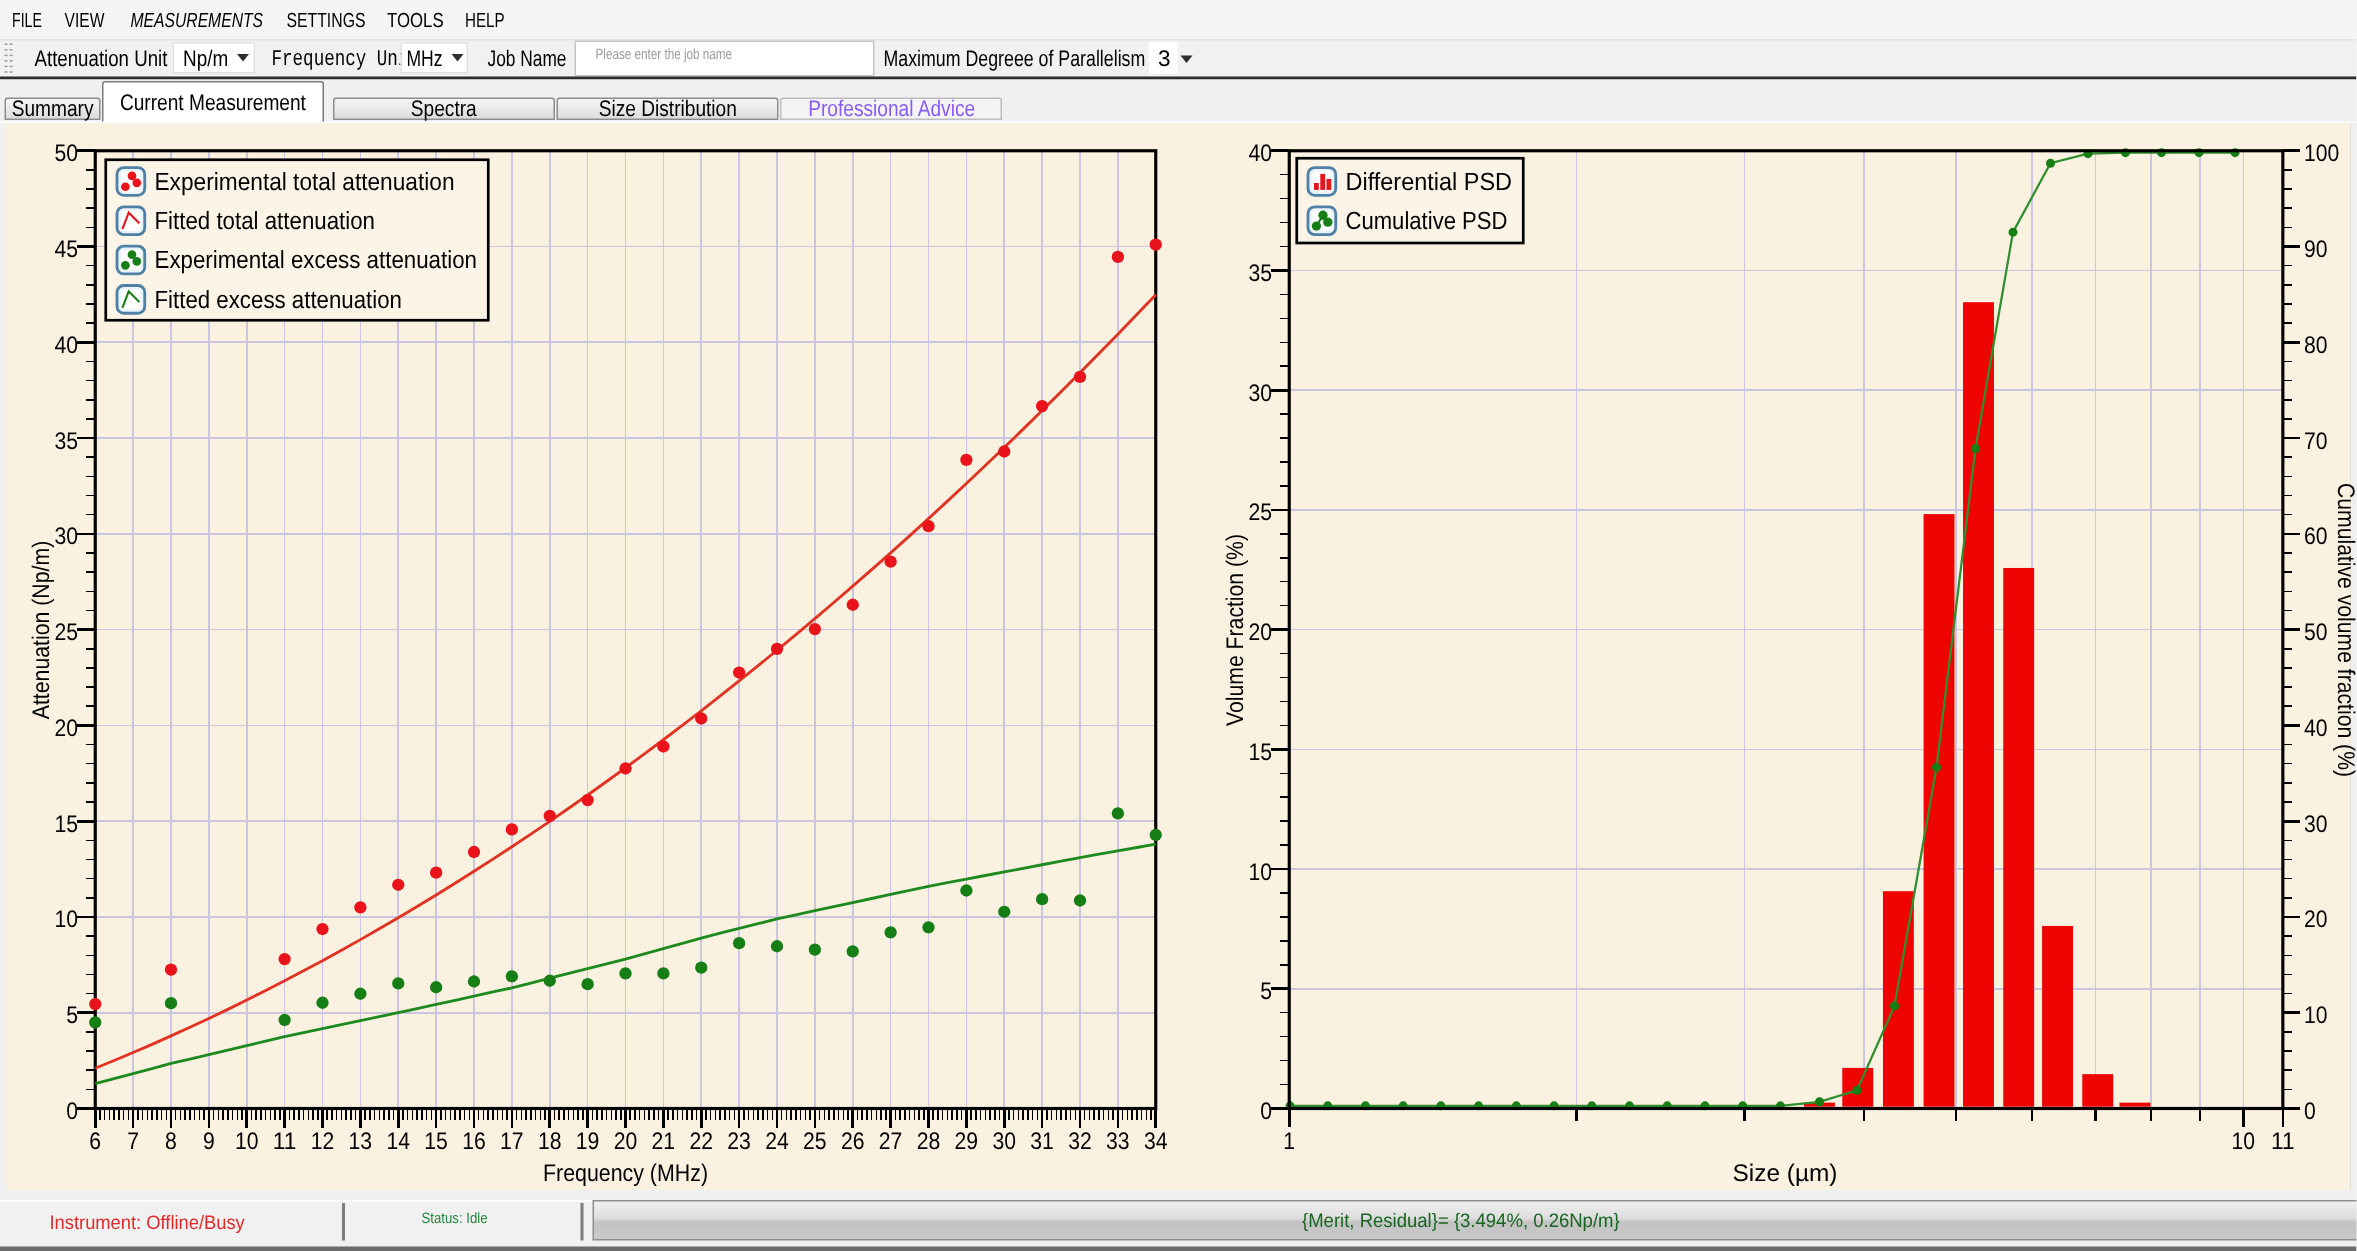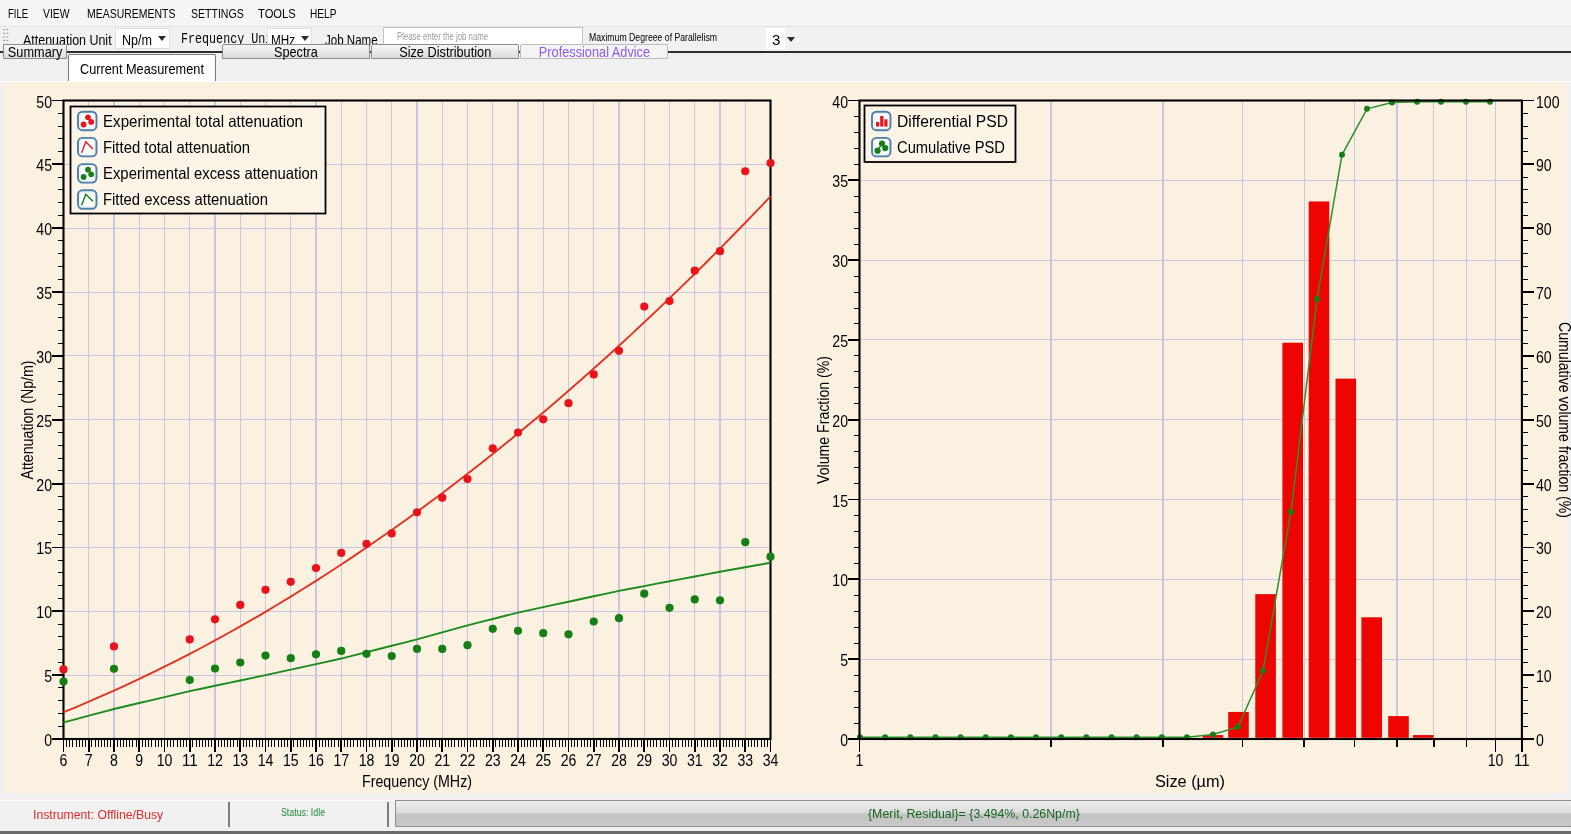--- a/index.html
+++ b/index.html
@@ -1,43 +1,43 @@
 <!DOCTYPE html>
 <html><head><meta charset="utf-8">
 <style>
 * { margin:0; padding:0; box-sizing:border-box; }
 body { font-family:"Liberation Sans", sans-serif; }
 #win { position:relative; width:1571px; height:834px; background:#f0f0f0; overflow:hidden;padding-left:31px; }
 .abs { position:absolute; }
-.tab { position:absolute; top:44px; height:15px; background:linear-gradient(#f6f6f6,#dcdcdc); border:1px solid #8c8c8c; border-radius:2px 2px 0 0; font-size:15px; display:flex; align-items:center; justify-content:center; }
+.tab { position:absolute; top:65px; height:15px; background:linear-gradient(#f6f6f6,#dcdcdc); border:1px solid #8c8c8c; border-radius:2px 2px 0 0; font-size:15px; display:flex; align-items:center; justify-content:center; }
 .tab > span { display:inline-block; transform:scaleX(0.85); white-space:pre; }
 </style></head>
 <body>
 <div id="win">
   <div class="abs" style="left:0;top:0;width:1571px;height:26px;background:#f5f5f5;"></div>
   <div class="abs" style="top:6px;font-size:13.5px;color:#000;left:8px;"><span style="display:inline-block;transform:scaleX(0.7);transform-origin:0 0;white-space:pre;">FILE</span></div>
     <div class="abs" style="top:6px;font-size:13.5px;color:#000;left:43px;"><span style="display:inline-block;transform:scaleX(0.77);transform-origin:0 0;white-space:pre;">VIEW</span></div>
-    <div class="abs" style="top:6px;font-size:13.5px;color:#000;left:87px;"><span style="display:inline-block;transform:scaleX(0.775);transform-origin:0 0;white-space:pre;">MEASUREMENTS</span></div>
+    <div class="abs" style="top:6px;font-size:13.5px;color:#000;left:87px;font-style:italic;"><span style="display:inline-block;transform:scaleX(0.775);transform-origin:0 0;white-space:pre;">MEASUREMENTS</span></div>
     <div class="abs" style="top:6px;font-size:13.5px;color:#000;left:191px;"><span style="display:inline-block;transform:scaleX(0.78);transform-origin:0 0;white-space:pre;">SETTINGS</span></div>
     <div class="abs" style="top:6px;font-size:13.5px;color:#000;left:258px;"><span style="display:inline-block;transform:scaleX(0.83);transform-origin:0 0;white-space:pre;">TOOLS</span></div>
     <div class="abs" style="top:6px;font-size:13.5px;color:#000;left:310px;"><span style="display:inline-block;transform:scaleX(0.75);transform-origin:0 0;white-space:pre;">HELP</span></div>
   <div class="abs" style="left:0;top:26px;width:1571px;height:24.5px;background:#f1f1f1;border-top:1px solid #e2e2e2;"></div>
   <div class="abs" style="left:3px;top:28.5px;width:1.8px;height:1.8px;background:#9a9a9a;box-shadow:3.4px 0.0px #9a9a9a,0.0px 3.7px #9a9a9a,3.4px 3.7px #9a9a9a,0.0px 7.4px #9a9a9a,3.4px 7.4px #9a9a9a,0.0px 11.100000000000001px #9a9a9a,3.4px 11.100000000000001px #9a9a9a,0.0px 14.8px #9a9a9a,3.4px 14.8px #9a9a9a,0.0px 18.5px #9a9a9a,3.4px 18.5px #9a9a9a;"></div>
   <div class="abs" style="top:31px;font-size:15px;left:23px;"><span style="display:inline-block;transform:scaleX(0.83);transform-origin:0 0;white-space:pre;">Attenuation Unit</span></div>
   <div class="abs" style="left:115px;top:27.5px;width:55px;height:21.5px;background:#fff;border:1px solid #e0e0e0;"></div>
   <div class="abs" style="top:31px;font-size:15px;left:122px;text-align:right;"><span style="display:inline-block;transform:scaleX(0.84);transform-origin:0 0;white-space:pre;">Np/m</span></div>
   <div class="abs" style="left:158px;top:36px;width:0;height:0;border-left:4.5px solid transparent;border-right:4.5px solid transparent;border-top:5px solid #2d2d2d;"></div>
   <div class="abs" style="top:31px;font-size:15px;left:181px;font-family:Liberation Mono, monospace;"><span style="display:inline-block;transform:scaleX(0.78);transform-origin:0 0;white-space:pre;">Frequency Unit</span></div>
   <div class="abs" style="left:267px;top:27.5px;width:45px;height:21.5px;background:#fff;border:1px solid #e0e0e0;"></div>
   <div class="abs" style="top:31px;font-size:15px;left:271px;"><span style="display:inline-block;transform:scaleX(0.78);transform-origin:0 0;white-space:pre;">MHz</span></div>
   <div class="abs" style="left:301px;top:36px;width:0;height:0;border-left:4.5px solid transparent;border-right:4.5px solid transparent;border-top:5px solid #2d2d2d;"></div>
   <div class="abs" style="top:31px;font-size:15px;left:325px;"><span style="display:inline-block;transform:scaleX(0.77);transform-origin:0 0;white-space:pre;">Job Name</span></div>
   <div class="abs" style="left:383px;top:26.5px;width:200px;height:24px;background:#fff;border:1px solid #c4c4c4;"></div>
   <div class="abs" style="top:31px;font-size:10px;left:397px;color:#9b9b9b;"><span style="display:inline-block;transform:scaleX(0.78);transform-origin:0 0;white-space:pre;">Please enter the job name</span></div>
-  <div class="abs" style="top:31px;font-size:11px;left:589px;"><span style="display:inline-block;transform:scaleX(0.79);transform-origin:0 0;white-space:pre;">Maximum Degreee of Parallelism</span></div>
+  <div class="abs" style="top:31px;font-size:15px;left:589px;"><span style="display:inline-block;transform:scaleX(0.79);transform-origin:0 0;white-space:pre;">Maximum Degreee of Parallelism</span></div>
   <div class="abs" style="left:766px;top:27.5px;width:19px;height:21.5px;background:#fff;"></div>
   <div class="abs" style="top:31px;font-size:15px;left:772px;">3</div>
   <div class="abs" style="left:787px;top:37px;width:0;height:0;border-left:4.5px solid transparent;border-right:4.5px solid transparent;border-top:5px solid #2d2d2d;"></div>
   <div class="abs" style="left:0;top:50.8px;width:1571px;height:2.2px;background:#2d2d2d;"></div>
   <div class="abs" style="left:0;top:53px;width:1571px;height:29px;background:#f0f0f0;"></div>
   <div class="tab" style="left:3px;width:64px;">
       <span>Summary</span>
     </div>
   <div class="tab" style="left:222px;width:148px;">
       <span>Spectra</span>

